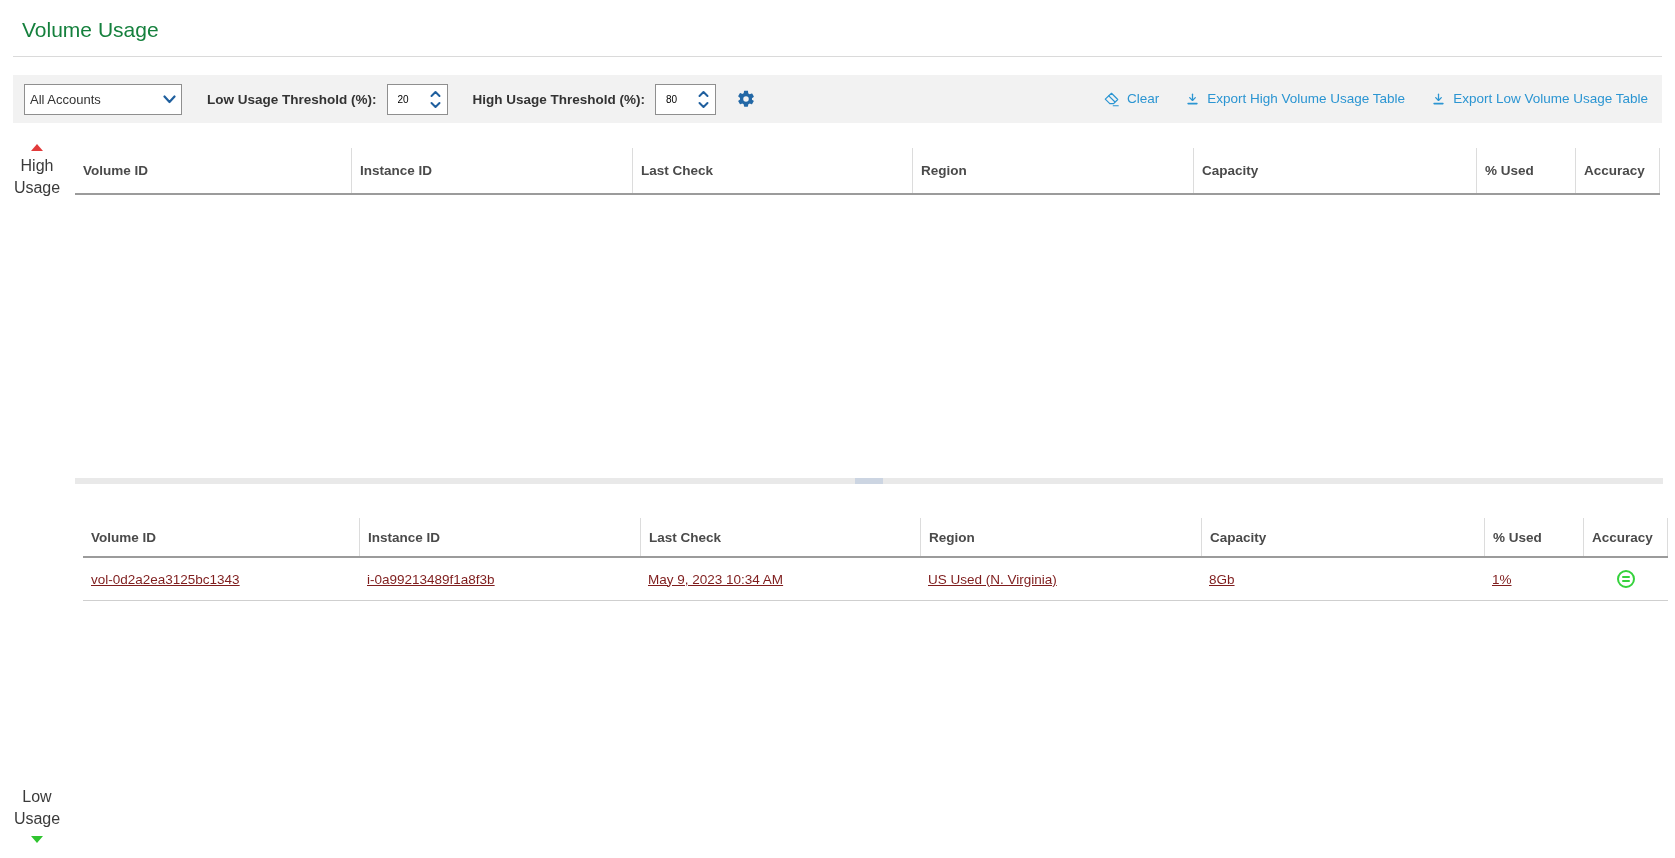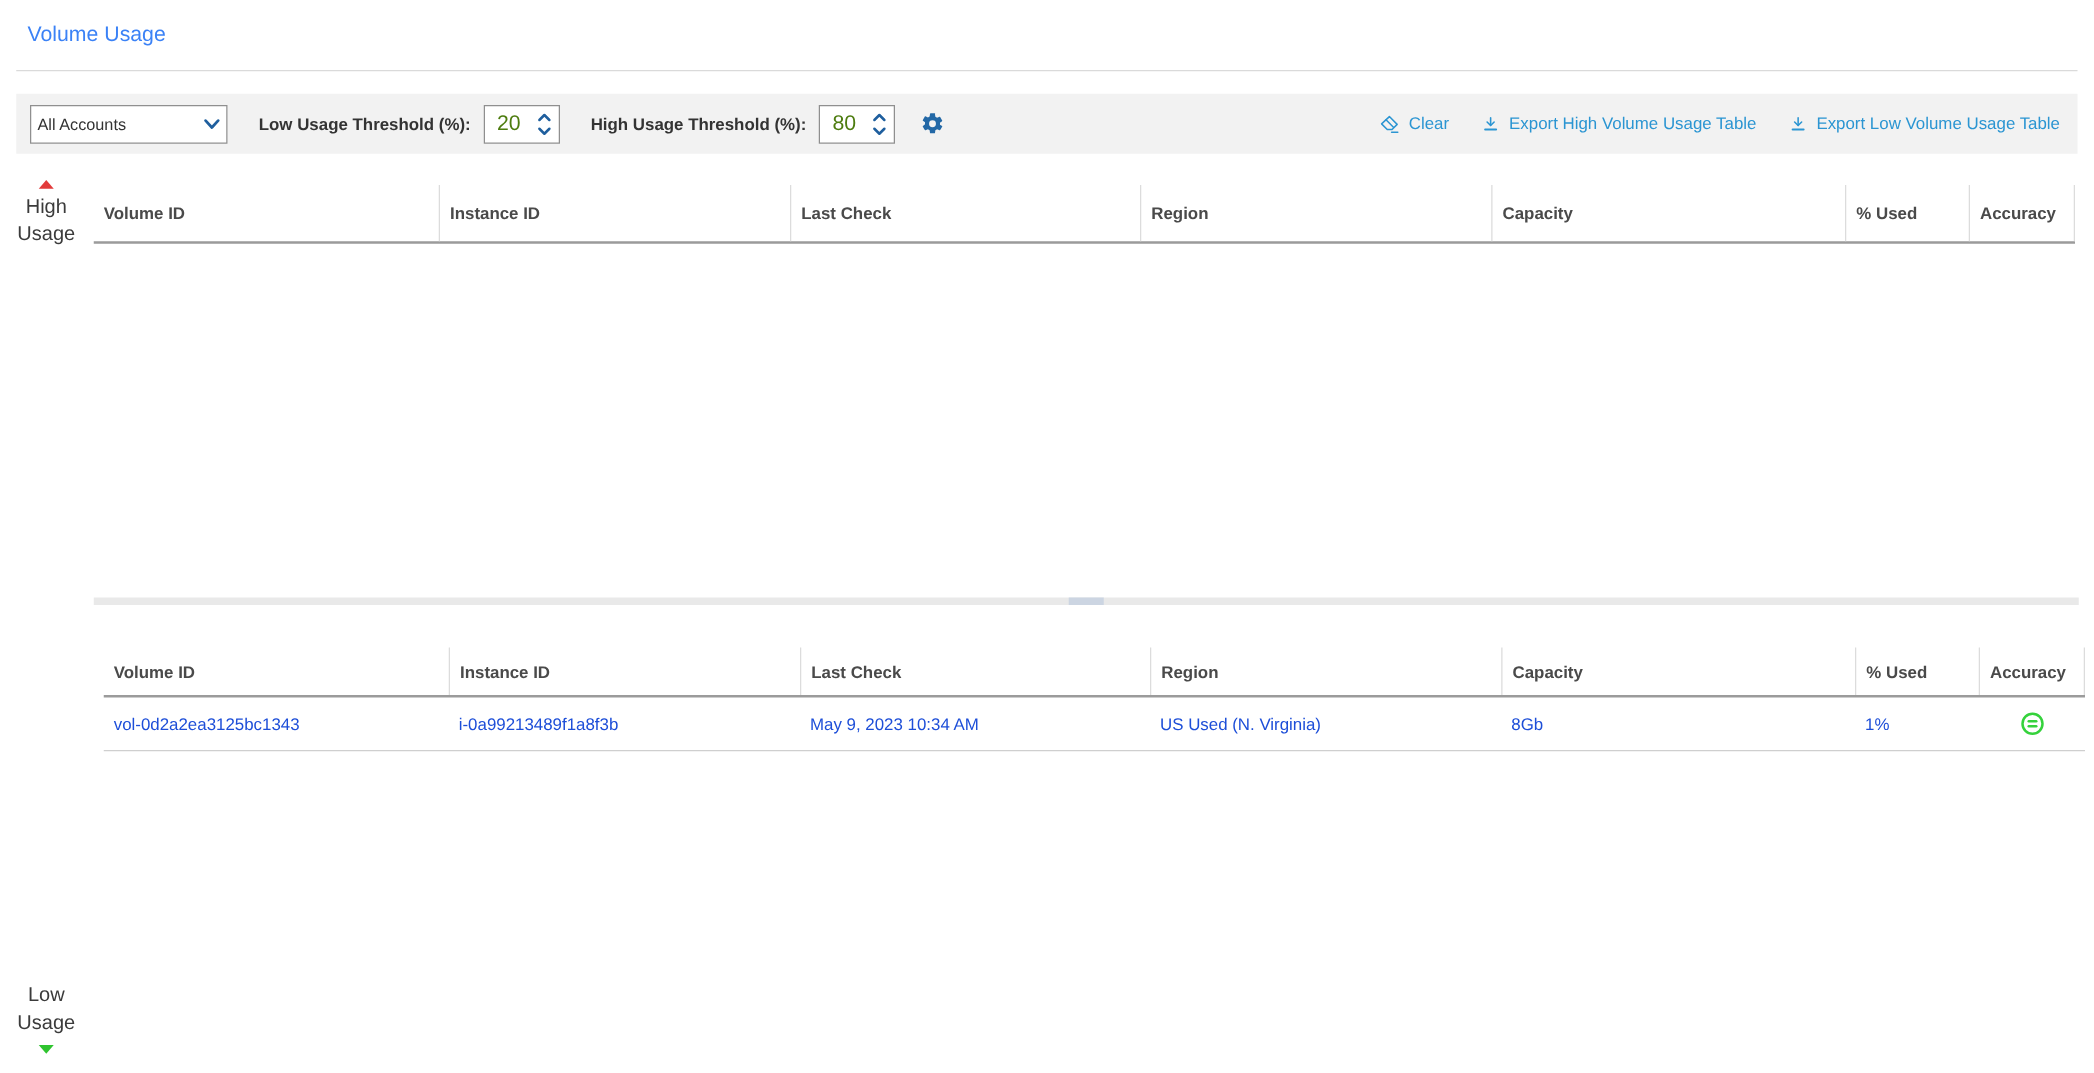--- a/index.html
+++ b/index.html
@@ -1,39 +1,39 @@
 <!DOCTYPE html>
 <html><head>
 <meta charset="utf-8">
 <style>
   html,body{margin:0;padding:0;background:#fff;}
   .screen{
     position:relative;width:1675px;height:858px;background:#fff;overflow:hidden;
     font-family:"Liberation Sans", sans-serif;color:#3d3d3d;
   }
   
-  .page-title{position:absolute;left:22px;top:18px;font-size:17px;color:#3b82f6;}
+  .page-title{position:absolute;left:22px;top:18px;font-size:21px;color:#15803d;}
   .title-divider{position:absolute;left:13px;right:13px;top:56px;height:1px;background:#dadada;}
   
   .toolbar{
     position:absolute;left:13px;right:13px;top:75px;height:48px;background:#f2f2f2;
     display:flex;align-items:center;padding:0 14px 0 11px;box-sizing:border-box;
   }
   .select{
     width:158px;height:31px;background:#fff;border:1px solid #8f8f8f;box-sizing:border-box;
     display:flex;align-items:center;justify-content:space-between;padding:0 5px;cursor:pointer;
     font-size:13px;color:#333;
   }
   .tb-label{font-size:13.5px;font-weight:600;color:#333;margin-left:25px;}
   .numbox{
     margin-left:10px;width:61px;height:31px;background:#fff;border:1px solid #8f8f8f;box-sizing:border-box;
     display:flex;align-items:center;
   }
   .numinput{
-    width:30px;border:none;outline:none;font-size:17px;color:#4d7c0f;padding:0 0 0 10px;
+    width:30px;border:none;outline:none;font-size:10px;color:#000000;padding:0 0 0 10px;
     font-family:"Liberation Sans", sans-serif;background:transparent;
   }
   .spin{display:flex;flex-direction:column;justify-content:center;gap:3px;margin-left:2px;}
   .spin button{border:none;background:transparent;padding:0;margin:0;line-height:0;cursor:pointer;height:8px;}
   .gear-btn{margin-left:20px;line-height:0;cursor:pointer;}
   .tb-actions{margin-left:auto;display:flex;align-items:center;gap:26px;}
   .tb-link{display:flex;align-items:center;gap:7px;font-size:13.5px;color:#2b95d2;cursor:pointer;text-decoration:none;line-height:1;}
   .tb-link svg{flex:0 0 auto;}
   
   .side-label{position:absolute;left:0;width:74px;text-align:center;font-size:16px;line-height:22px;color:#3b3b3b;}
@@ -52,21 +52,21 @@
   .low-table .thead{height:38px;}
   .th{
     display:flex;align-items:center;box-sizing:border-box;padding-left:8px;
     font-size:13.5px;font-weight:600;color:#4a4a4a;
   }
   .th + .th{border-left:1px solid #dcdcdc;}
   .th:last-child{border-right:1px solid #dcdcdc;}
   .trow{display:flex;height:42px;border-bottom:1px solid #cfcfcf;}
   .td{
     display:flex;align-items:center;box-sizing:border-box;padding-left:8px;
-    font-size:13.5px;color:#1d4ed8;
+    font-size:13.5px;color:#7f1d1d;text-decoration:underline;
   }
   .c0{width:276px;} .c1{width:281px;} .c2{width:280px;} .c3{width:281px;}
   .c4{width:283px;} .c5{width:99px;} .c6{width:85px;}
   .td.center{justify-content:center;padding-left:0;}
   
   .acc-icon{
     width:14px;height:14px;border:2px solid #35d23c;border-radius:50%;
     display:flex;flex-direction:column;align-items:center;justify-content:center;gap:2px;
   }
   .acc-icon i{display:block;width:8px;height:2px;background:#35d23c;border-radius:1px;}

